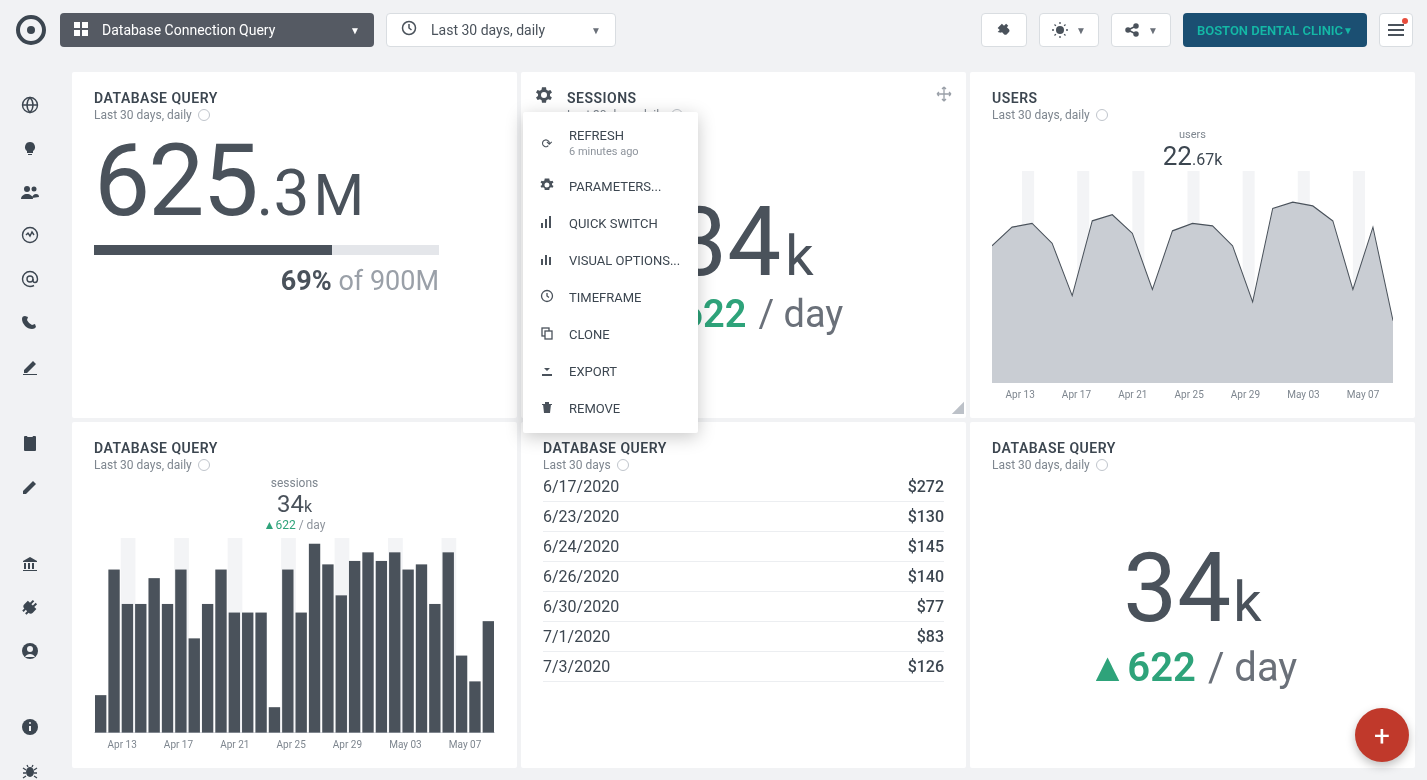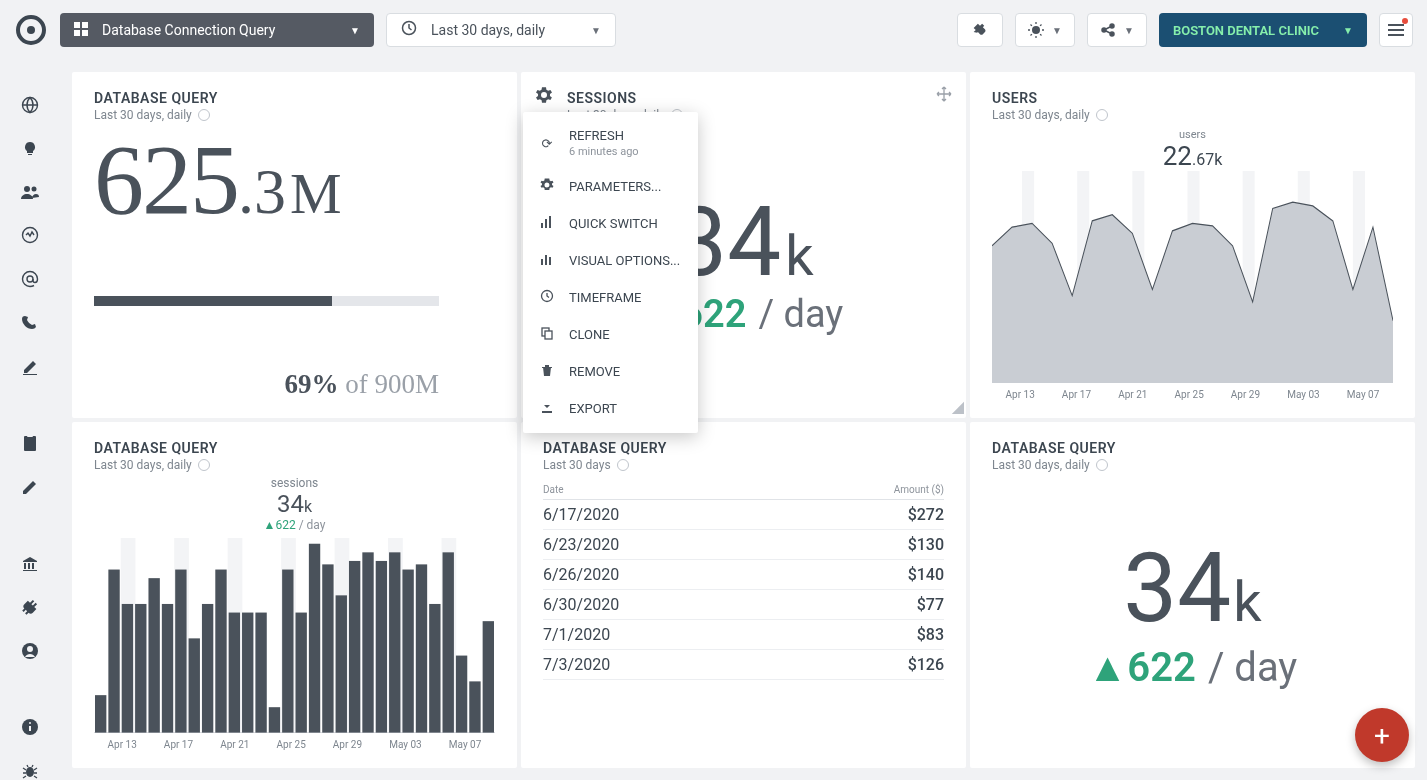--- a/index.html
+++ b/index.html
@@ -9,33 +9,33 @@
   .logo svg { width: 32px; height: 32px; }
   .dash-select { background: #555a63; color: #fff; height: 34px; display: flex; align-items: center; padding: 0 14px; border-radius: 4px; cursor: pointer; min-width: 314px; }
   .dash-select .grid-icon { margin-right: 14px; }
   .dash-select .label { flex: 1; font-size: 14px; }
   .chev { font-size: 10px; }
   .time-select { background: #fff; border: 1px solid #d9dde1; height: 34px; display: flex; align-items: center; padding: 0 14px; border-radius: 4px; cursor: pointer; gap: 14px; min-width: 230px; color: #4a525b; }
   .time-select .label { flex: 1; font-size: 14px; }
   .spacer { flex: 1; }
   .icon-btn { width: 46px; height: 34px; background: #fff; border: 1px solid #d9dde1; border-radius: 4px; display: flex; align-items: center; justify-content: center; cursor: pointer; color: #4a525b; }
   .icon-btn.split { width: 60px; justify-content: space-around; padding: 0 8px; }
-  .client-btn { background: #1b4f72; color: #86efac; height: 34px; border-radius: 4px; display: flex; align-items: center; padding: 0 14px; gap: 24px; font-size: 13px; font-weight: 600; cursor: pointer; }
+  .client-btn { background: #1b4f72; color: #14b8a6; height: 34px; border-radius: 4px; display: flex; align-items: center; padding: 0 14px; gap: 0; font-size: 13px; font-weight: 600; cursor: pointer; }
   .menu-btn { width: 34px; height: 34px; background: #fff; border: 1px solid #d9dde1; border-radius: 4px; display: flex; align-items: center; justify-content: center; cursor: pointer; position: relative; }
   .menu-btn .dot { position: absolute; top: 4px; right: 4px; width: 6px; height: 6px; background: #e74c3c; border-radius: 50%; }
   .sidebar { position: absolute; left: 0; top: 60px; bottom: 0; width: 60px; display: flex; flex-direction: column; align-items: center; padding-top: 36px; gap: 26px; }
   .sb-item { width: 60px; height: 20px; display: flex; align-items: center; justify-content: center; color: #3c4650; cursor: pointer; }
   .sb-gap { height: 20px; }
   .main { position: absolute; left: 60px; right: 0; top: 60px; bottom: 0; padding: 12px; display: grid; grid-template-columns: repeat(3, 1fr); grid-template-rows: 1fr 1fr; gap: 4px; }
   .card { background: #fff; border-radius: 2px; padding: 18px 22px; position: relative; display: flex; flex-direction: column; overflow: hidden; }
   .card-title { font-size: 14px; letter-spacing: 0.5px; color: #3c4650; font-weight: 600; }
   .card-sub { font-size: 12px; color: #7e868f; margin-top: 2px; display: flex; align-items: center; gap: 6px; }
   .info-dot { width: 12px; height: 12px; border: 1px solid #c0c5cc; border-radius: 50%; display: inline-block; }
   
-  .big1 { flex: 1; display: flex; flex-direction: column; justify-content: space-between; font-family: Liberation Serif, serif; }
+  .big1 { flex: 1; display: flex; flex-direction: column; justify-content: flex-start; }
   .metric1 { display: flex; align-items: baseline; color: #4a525b; }
   .metric1 .n { font-size: 100px; font-weight: 400; letter-spacing: -2px; }
   .metric1 .d { font-size: 64px; font-weight: 400; }
   .metric1 .u { font-size: 58px; font-weight: 400; margin-left: 4px; text-transform: uppercase; }
   .bar { height: 10px; background: #e4e6ea; width: 345px; margin-top: 6px; }
   .bar .fill { height: 100%; background: #4a525b; width: 69%; }
   .pct { text-align: right; font-size: 27px; color: #4a525b; margin-top: 10px; width: 345px; }
   .pct .of { color: #9aa0a8; }
   
   .metric2 { flex: 1; display: flex; flex-direction: column; justify-content: center; align-items: center; }
@@ -311,29 +311,29 @@
         </div>
       <div class="ditem">
           <span class="mi"><svg width="14" height="14" viewBox="0 0 14 14" fill="none" stroke="#4a525b" stroke-width="1.3">
               <rect x="2" y="2" width="7" height="8"></rect>
               <rect x="5" y="5" width="7" height="8" fill="#fff"></rect>
             </svg></span>
           <span>CLONE</span>
         </div>
       <div class="ditem">
           <span class="mi"><svg width="14" height="14" viewBox="0 0 14 14" fill="#4a525b">
+              <path d="M7 1v7M4 5l3 3 3-3M2 11h10v2H2z"></path>
+            </svg></span>
+          <span>EXPORT</span>
+        </div>
+      <div class="ditem">
+          <span class="mi"><svg width="14" height="14" viewBox="0 0 14 14" fill="#4a525b">
               <path d="M3 4h8l-1 9H4zM5 2h4v2H5zM2 4h10v1H2z"></path>
             </svg></span>
           <span>REMOVE</span>
-        </div>
-      <div class="ditem">
-          <span class="mi"><svg width="14" height="14" viewBox="0 0 14 14" fill="#4a525b">
-              <path d="M7 1v7M4 5l3 3 3-3M2 11h10v2H2z"></path>
-            </svg></span>
-          <span>EXPORT</span>
         </div>
     </div>
   </div>
 
   <div class="card">
     <div class="card-title">USERS</div>
     <div class="card-sub">
         <span>Last 30 days, daily</span>
         <span class="info-dot"></span>
       </div>
@@ -427,32 +427,32 @@
         <span>May 07</span>
       </div>
   </div>
 
   <div class="card">
     <div class="card-title">DATABASE QUERY</div>
     <div class="card-sub">
         <span>Last 30 days</span>
         <span class="info-dot"></span>
       </div>
-    <div class="tbl-head">
-        <span>Date</span>
-        <span>Amount ($)</span>
-      </div>
     <div id="trows">
         <div class="trow">
           <span>6/17/2020</span>
           <span class="amt">$272</span>
         </div>
         <div class="trow">
           <span>6/23/2020</span>
           <span class="amt">$130</span>
+        </div>
+        <div class="trow">
+          <span>6/24/2020</span>
+          <span class="amt">$145</span>
         </div>
         <div class="trow">
           <span>6/26/2020</span>
           <span class="amt">$140</span>
         </div>
         <div class="trow">
           <span>6/30/2020</span>
           <span class="amt">$77</span>
         </div>
         <div class="trow">

